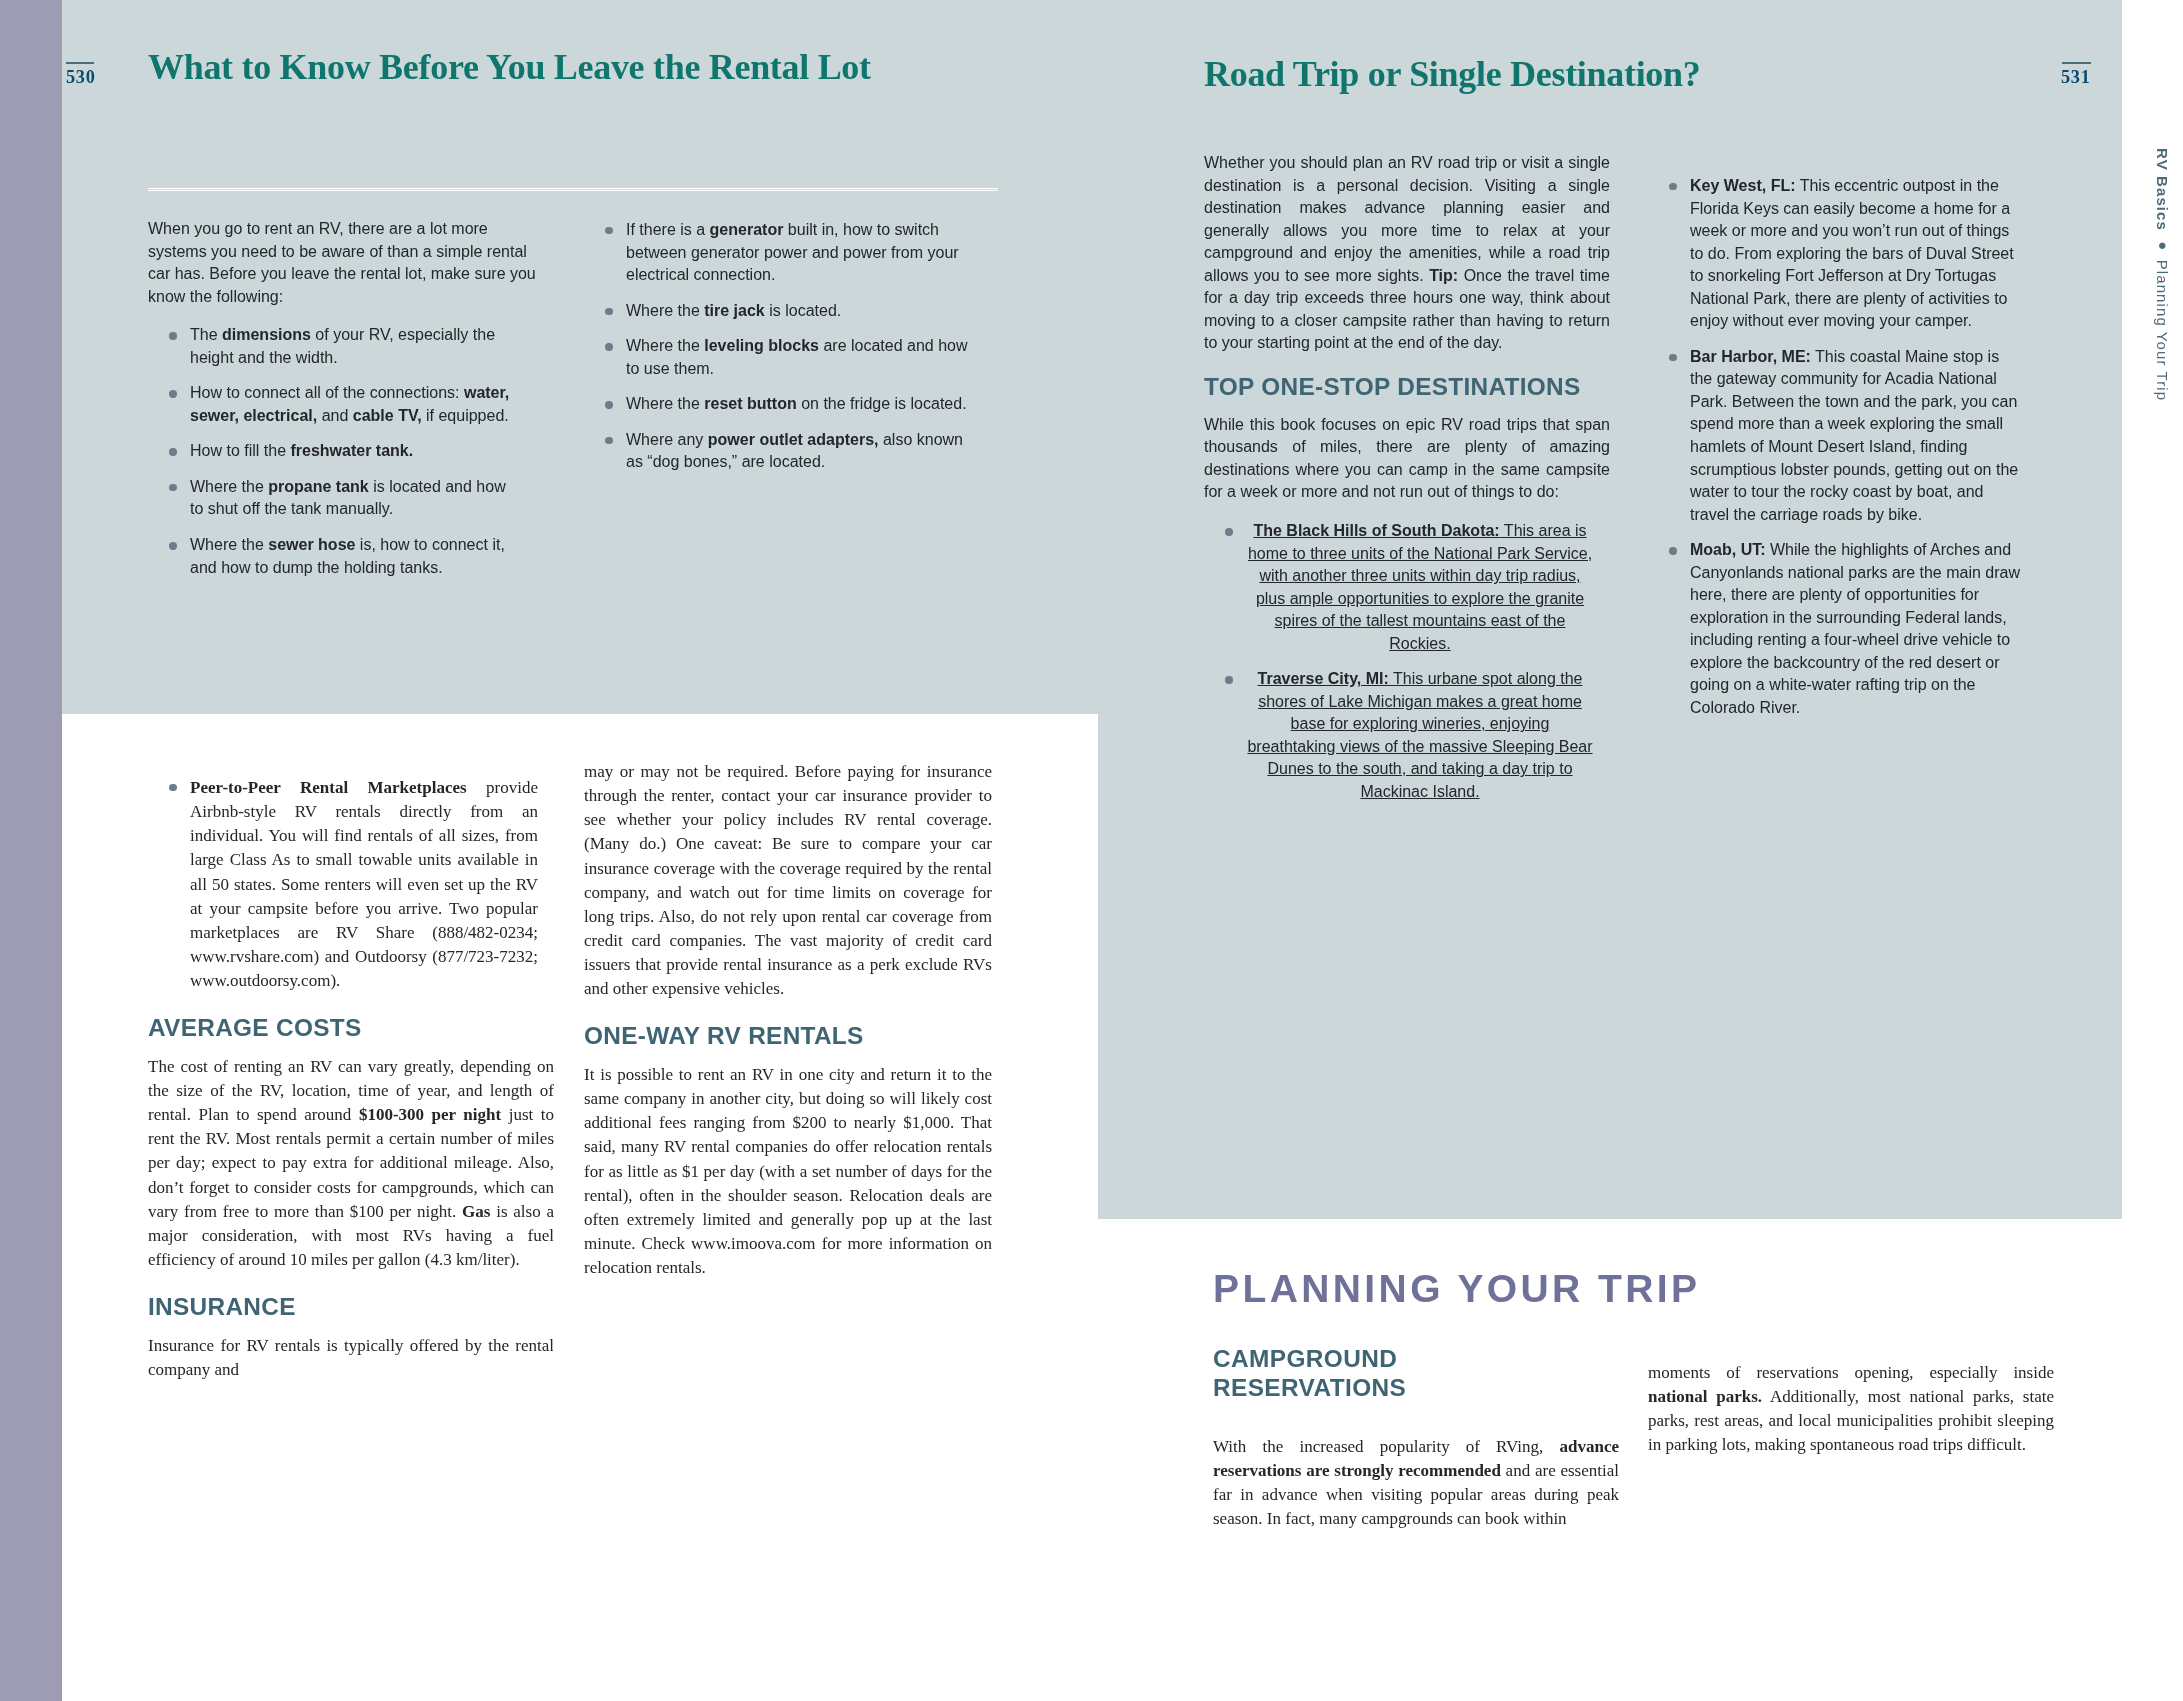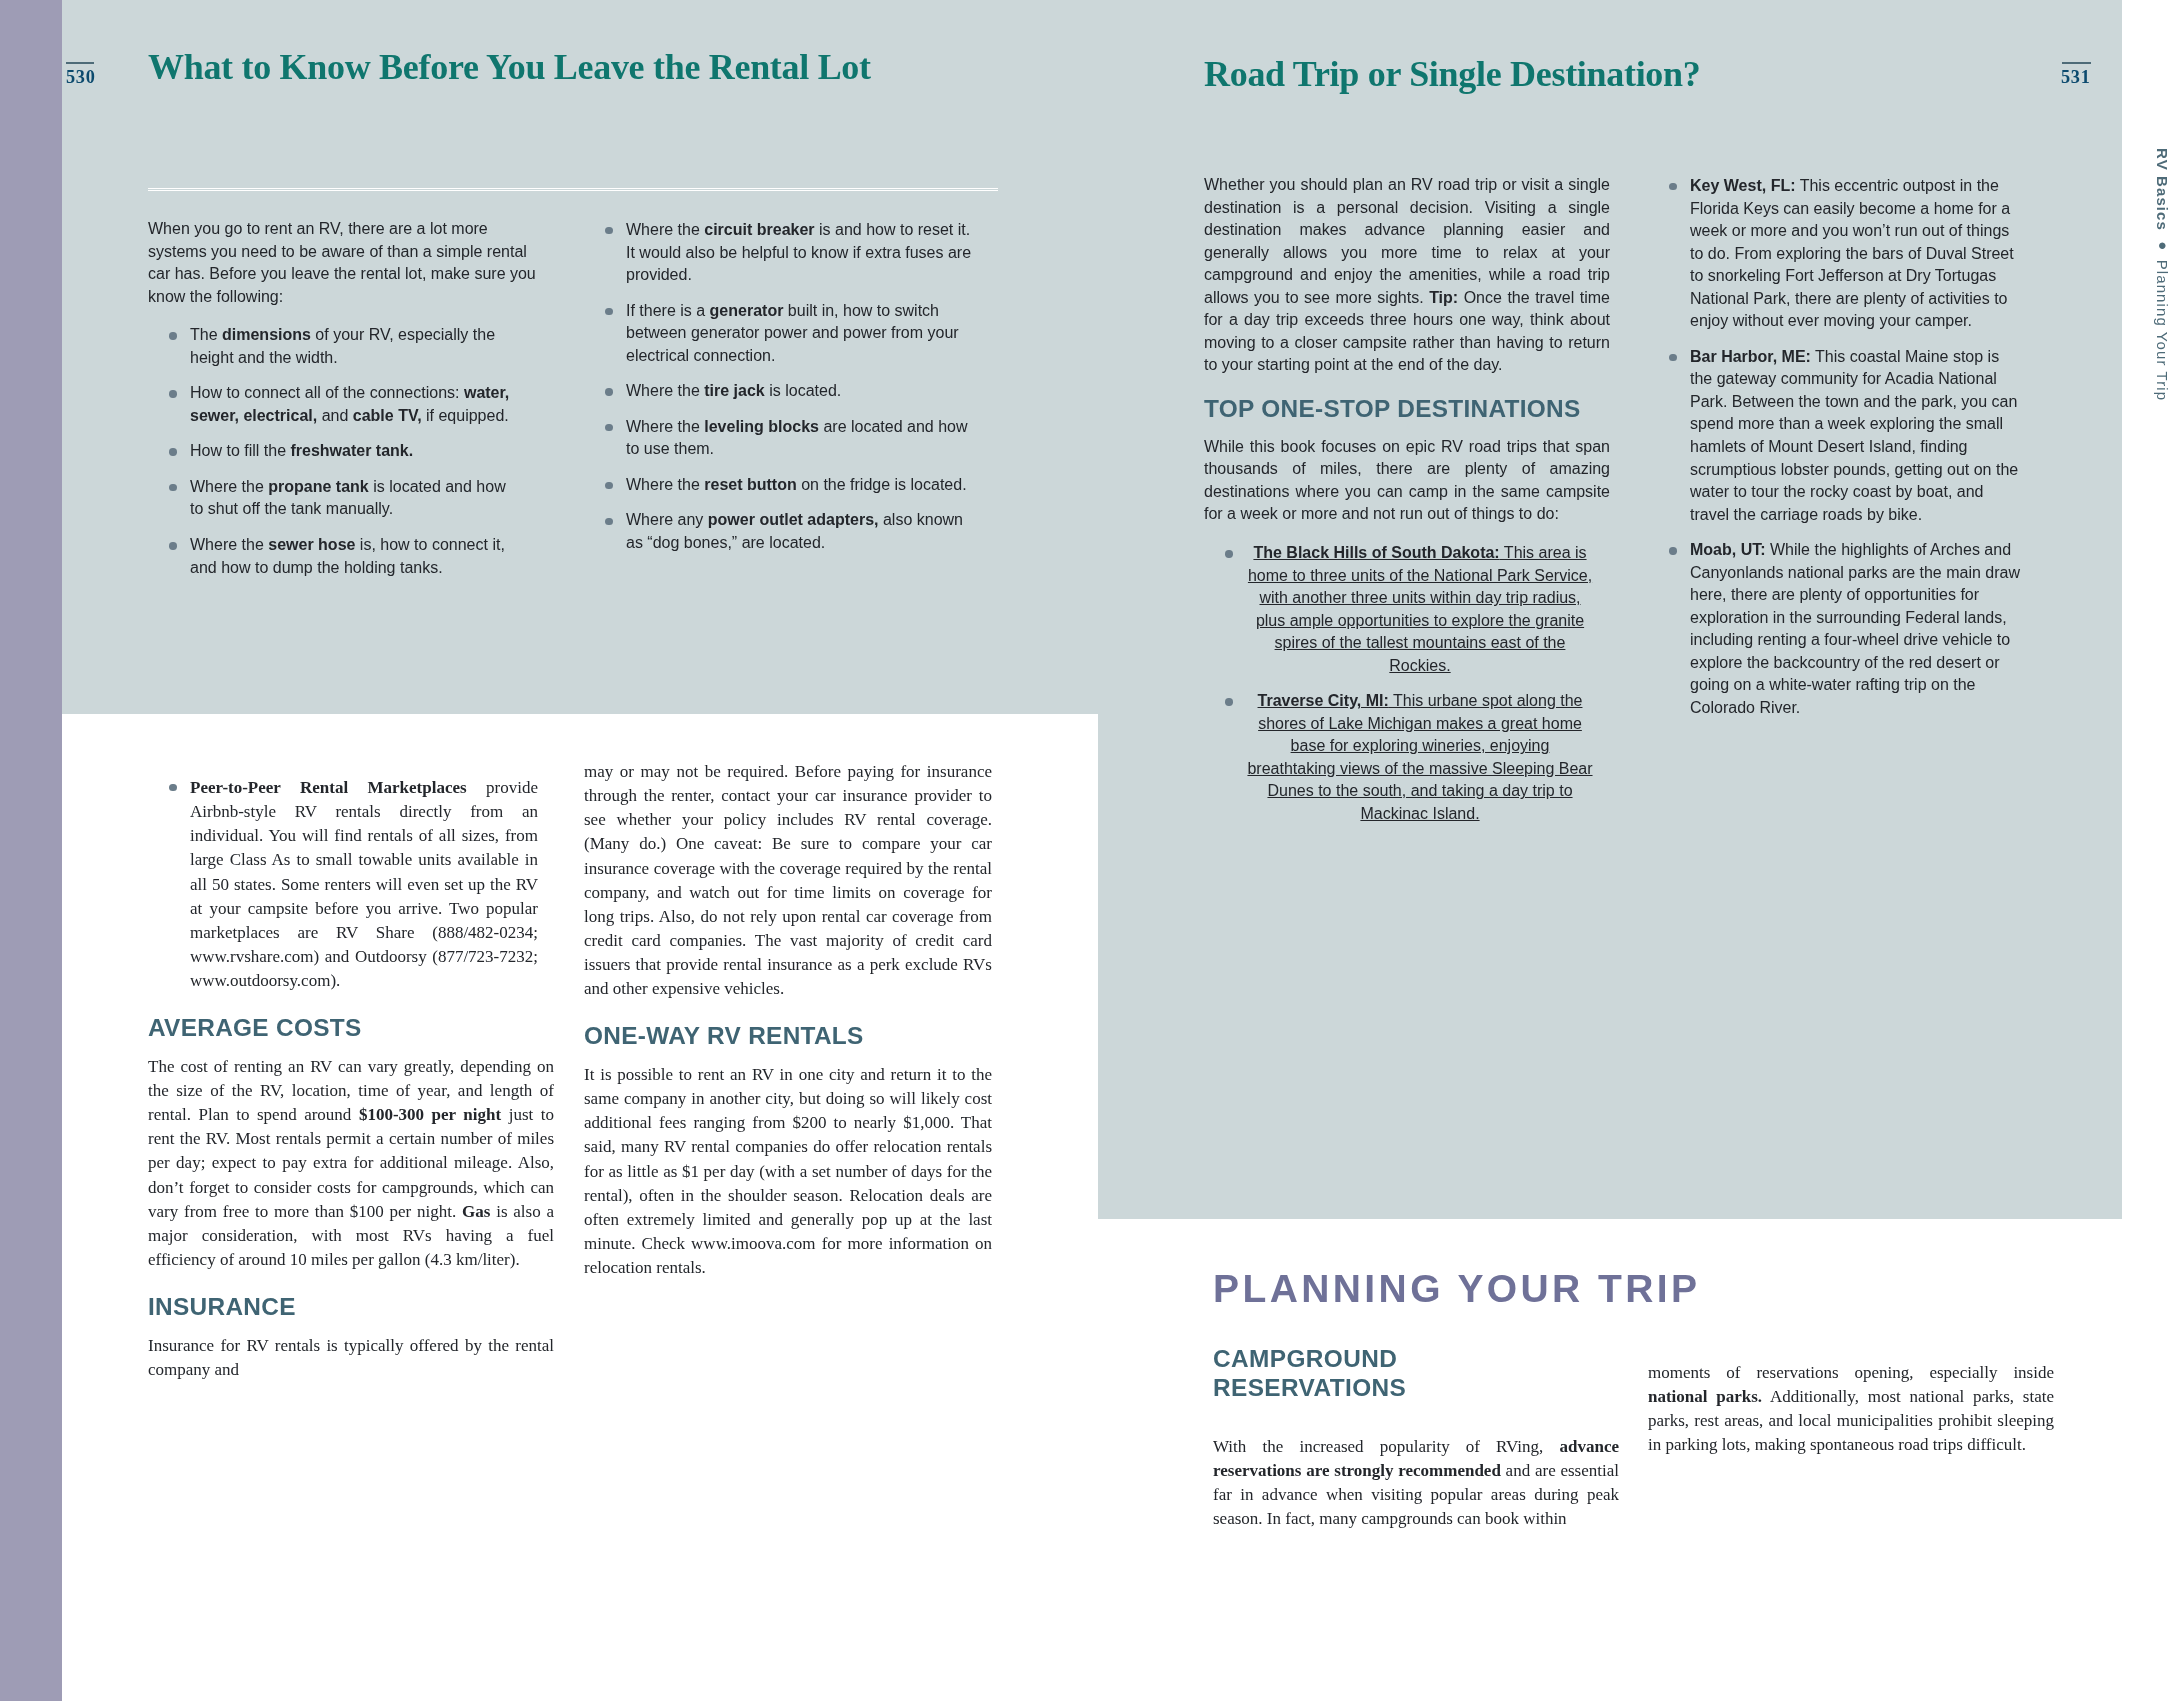--- a/index.html
+++ b/index.html
@@ -229,21 +229,20 @@
       <li>The <b>dimensions</b> of your RV, especially the height and the width.</li>
       <li>How to connect all of the connections: <b>water, sewer, electrical,</b> and <b>cable TV,</b> if equipped.</li>
       <li>How to fill the <b>freshwater tank.</b></li>
       <li>Where the <b>propane tank</b> is located and how to shut off the tank manually.</li>
       <li>Where the <b>sewer hose</b> is, how to connect it, and how to dump the holding tanks.</li>
     </ul>
   </div>
 
   <div class="col sans" style="left:584px; top:203px; width:408px;">
     <ul class="bullets">
-      <li>Where the <b>circuit breaker</b> is and how to reset it. It would also be helpful to know if extra fuses are provided.</li>
       <li>If there is a <b>generator</b> built in, how to switch between generator power and power from your electrical connection.</li>
       <li>Where the <b>tire jack</b> is located.</li>
       <li>Where the <b>leveling blocks</b> are located and how to use them.</li>
       <li>Where the <b>reset button</b> on the fridge is located.</li>
       <li>Where any <b>power outlet adapters,</b> also known as “dog bones,” are located.</li>
     </ul>
   </div>
 
   <div class="col serif justify" style="left:148px; top:760px; width:406px; font-size:17px; line-height:1.42;">
     <ul class="bullets">
@@ -267,21 +266,21 @@
   </div>
 
   <div class="running-head">
     <span class="bold">RV Basics</span>
     <span class="dot">●</span>
     <span>Planning Your Trip</span>
   </div>
 
   <h1 class="page-head head-right">Road Trip or Single Destination?</h1>
 
-  <div class="col sans justify" style="left:1204px; top:174px; width:406px;">
+  <div class="col sans justify" style="left:1204px; top:152px; width:406px;">
     <p>Whether you should plan an RV road trip or visit a single destination is a personal decision. Visiting a single destination makes advance planning easier and generally allows you more time to relax at your campground and enjoy the amenities, while a road trip allows you to see more sights. <b>Tip:</b> Once the travel time for a day trip exceeds three hours one way, think about moving to a closer campsite rather than having to return to your starting point at the end of the day.</p>
     <h2 class="sub" style="margin-top:15px;">Top One-Stop Destinations</h2>
     <p>While this book focuses on epic RV road trips that span thousands of miles, there are plenty of amazing destinations where you can camp in the same campsite for a week or more and not run out of things to do:</p>
     <ul class="bullets" style="text-align:center;text-decoration:underline;">
       <li><b>The Black Hills of South Dakota:</b> This area is home to three units of the National Park Service, with another three units within day trip radius, plus ample opportunities to explore the granite spires of the tallest mountains east of the Rockies.</li>
       <li><b>Traverse City, MI:</b> This urbane spot along the shores of Lake Michigan makes a great home base for exploring wineries, enjoying breathtaking views of the massive Sleeping Bear Dunes to the south, and taking a day trip to Mackinac Island.</li>
     </ul>
   </div>
 
   <div class="col sans" style="left:1648px; top:159px; width:393px;">

